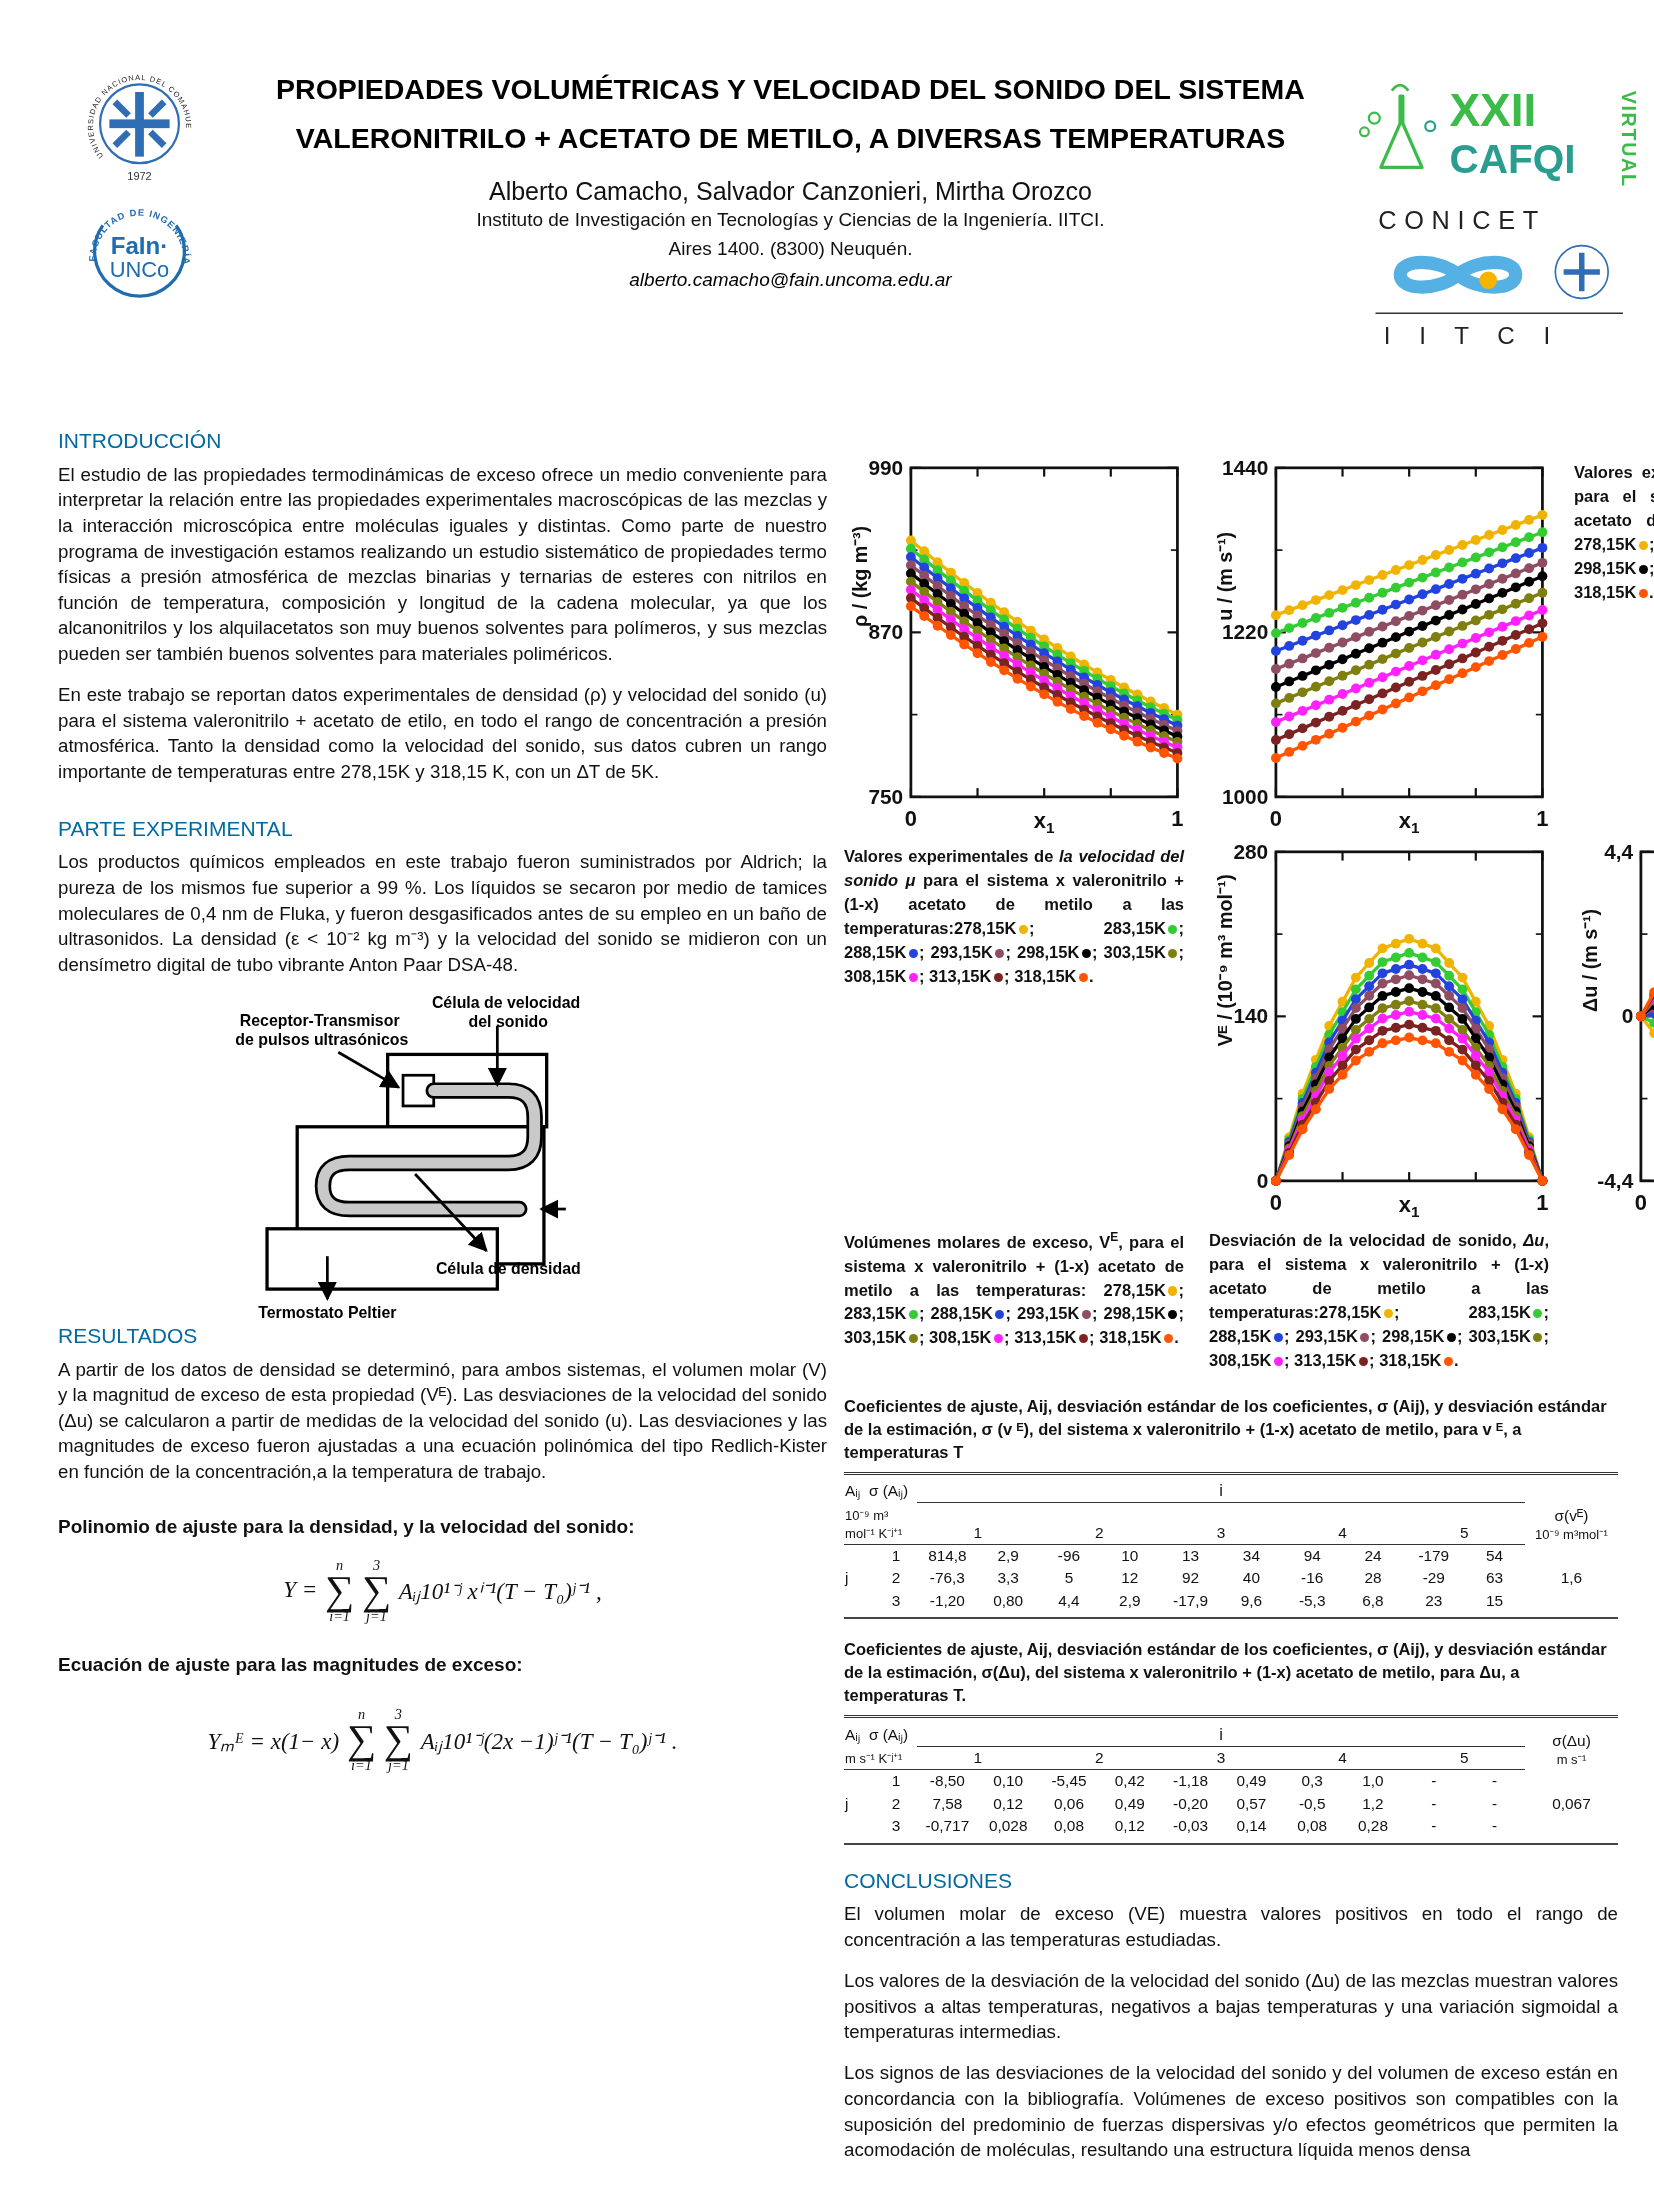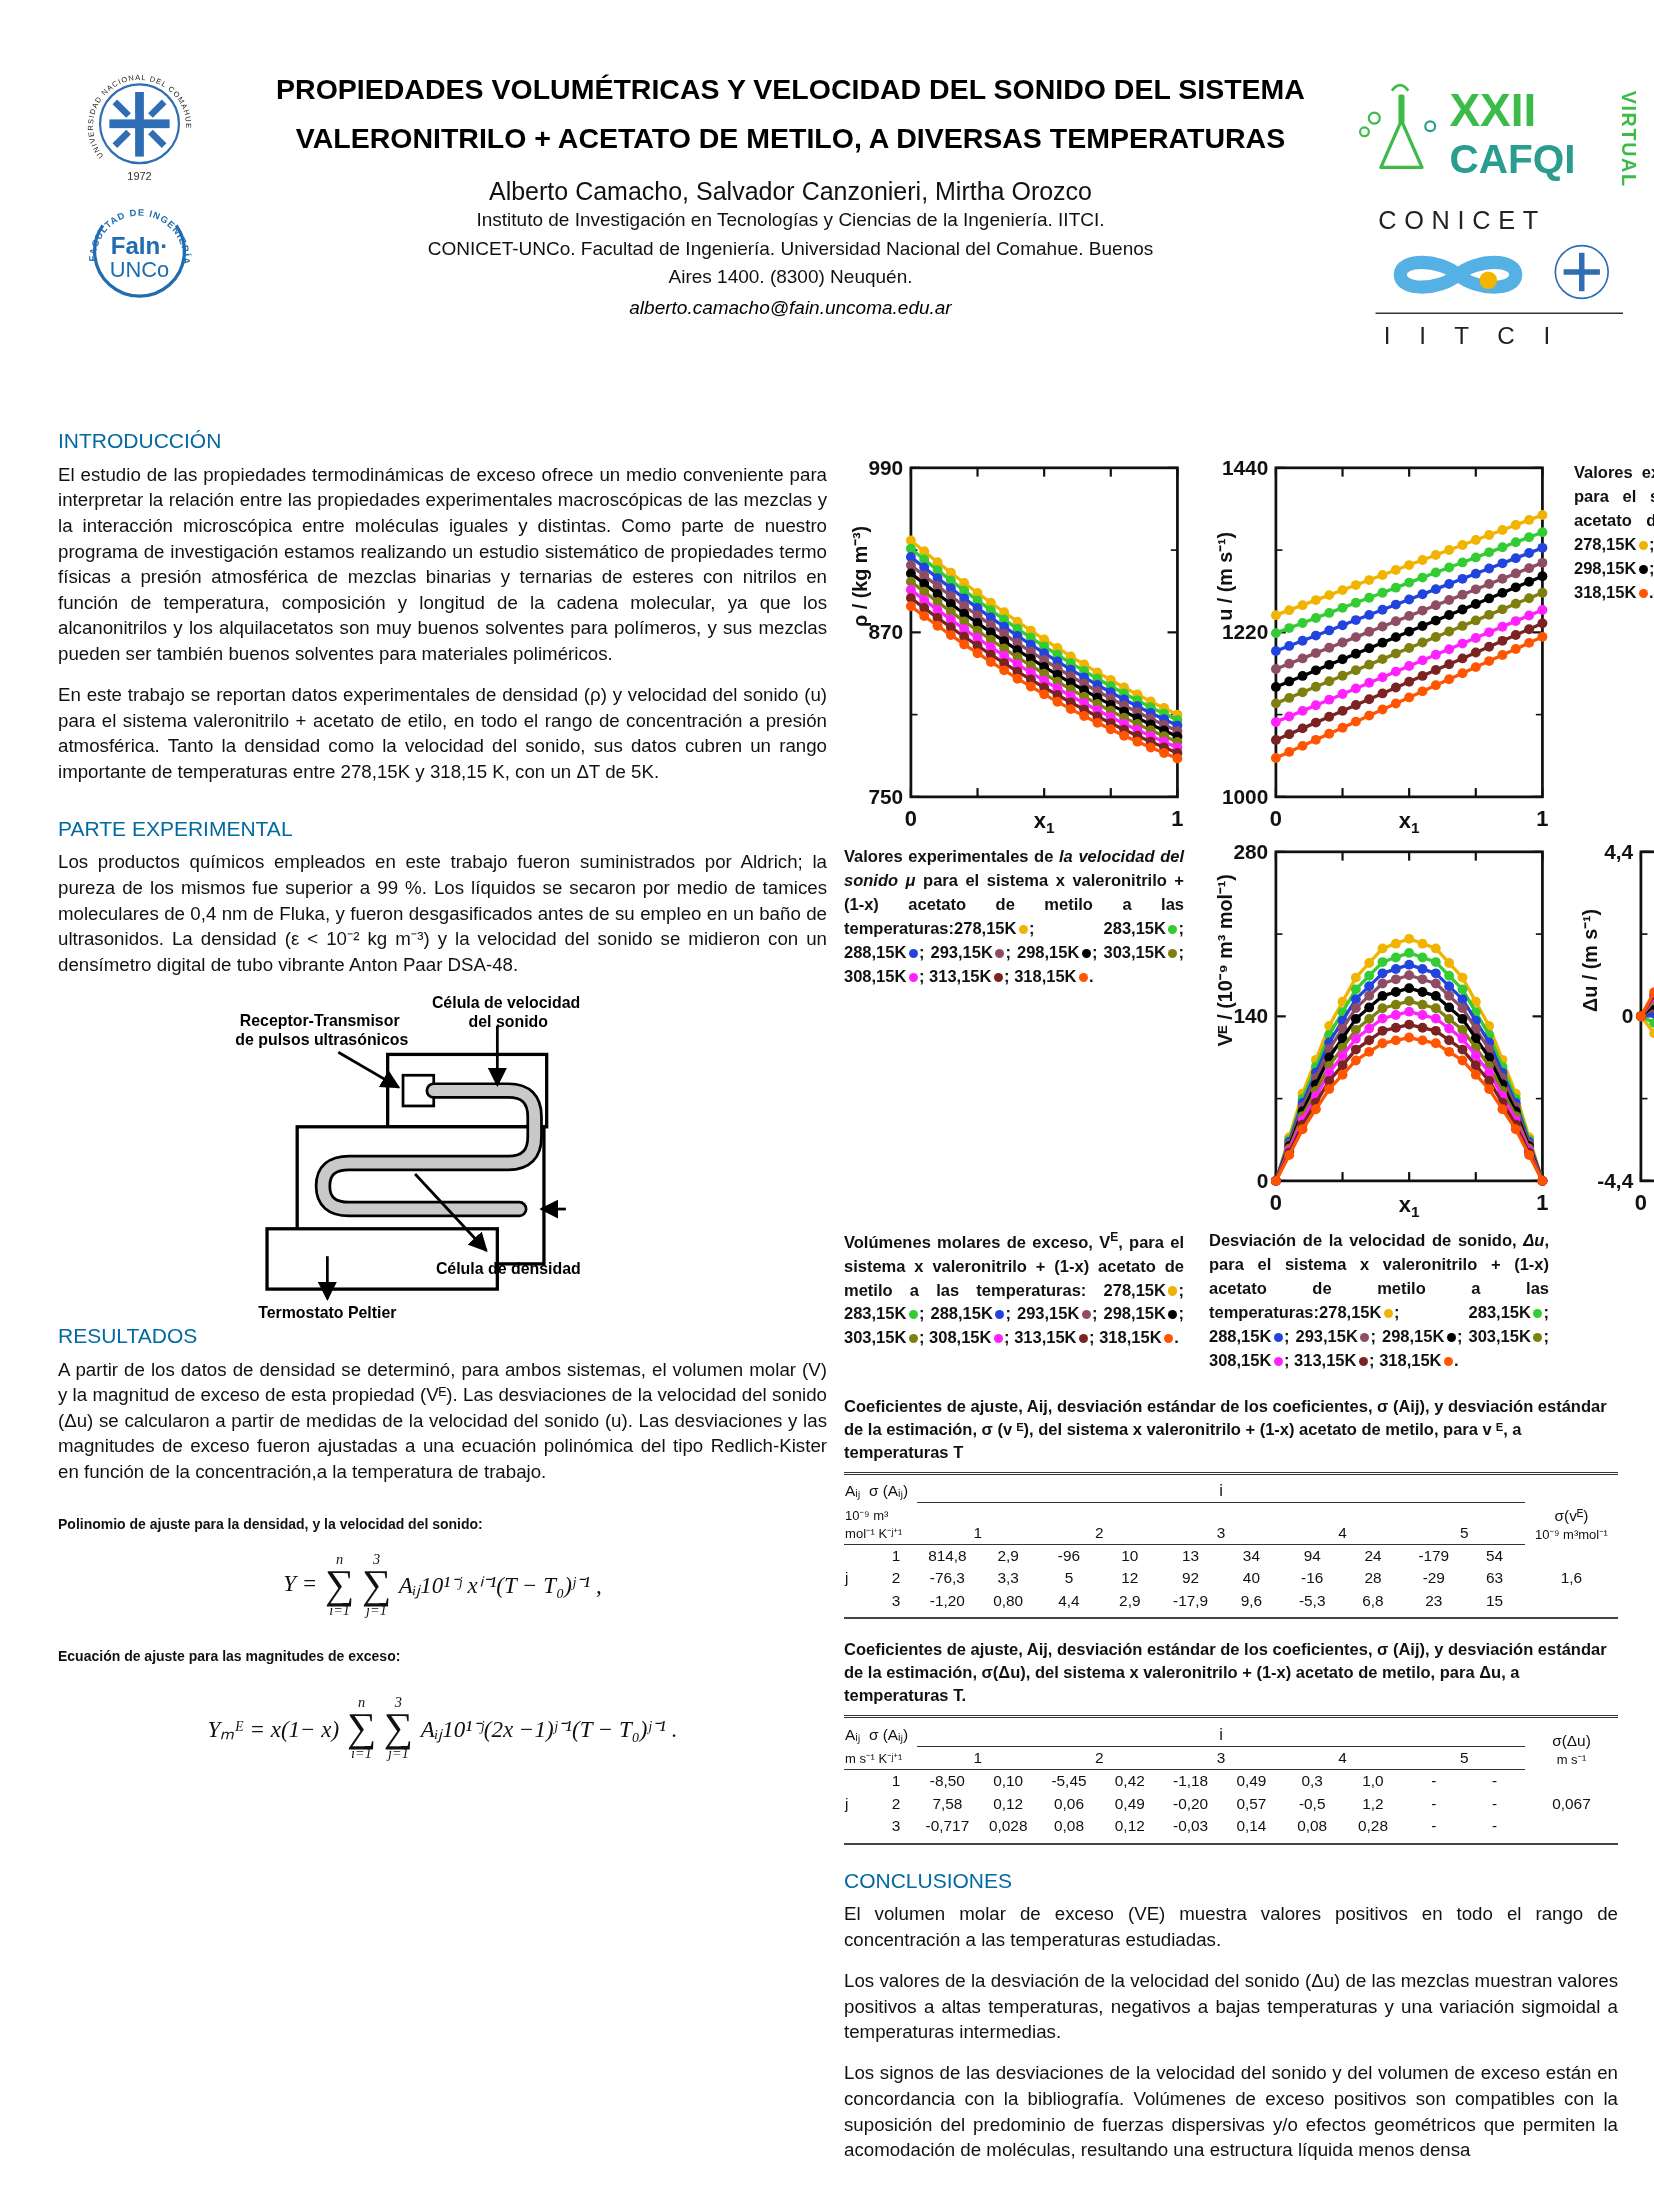--- a/index.html
+++ b/index.html
@@ -10,21 +10,21 @@
   .title-line{font-size:28.5px;font-weight:bold;line-height:1.72;color:#000;}
   #authors{font-size:25px;margin-top:14.3px;}
   .affil{font-size:19px;line-height:1.5;}
   #email{font-size:19px;font-style:italic;margin-top:5.5px;color:#000;text-decoration:none;display:inline-block;}
   .logo{position:absolute;}
   
   #col-left{position:absolute;left:58px;top:429px;width:769px;}
   #col-right{position:absolute;left:844px;top:459px;width:774px;}
   h2.section{font-size:21px;font-weight:normal;margin:0 0 8.8px 0;color:#0369a1;}
   p.body{font-size:18.7px;line-height:1.37;text-align:justify;margin:0 0 15.4px 0;}
-  .subhead{font-size:14px;font-weight:bold;margin:31px 0 5.5px 0;}
+  .subhead{font-size:19px;font-weight:bold;margin:31px 0 5.5px 0;}
   
   .equation{display:flex;align-items:center;justify-content:center;gap:7.7px;
             margin:20px 0 16.5px 0;font-family:"Liberation Serif",serif;font-style:italic;}
   .eq-lhs,.eq-body{font-size:23px;}
   .sum{display:flex;flex-direction:column;align-items:center;line-height:1;}
   .sum .sigma{font-size:41px;font-style:normal;line-height:0.9;}
   .sum .lim{font-size:14.3px;}
   
   #diagram-wrap{margin:3.3px auto 0 auto;width:571px;}
   #diagram-caption{font-size:18px;font-weight:bold;text-align:center;margin:3.3px 0 25px 0;}
@@ -102,21 +102,20 @@
     </g>
     <line x1="10" y1="195" x2="460" y2="195" stroke="#333" stroke-width="3"></line>
     <text x="25" y="250" font-size="44" font-family="Liberation Serif,serif" fill="#222" letter-spacing="20">I   I   T   C   I</text>
   </svg>
 
   <div id="hdr-title">
     <div class="title-line">PROPIEDADES VOLUMÉTRICAS Y VELOCIDAD DEL SONIDO DEL SISTEMA</div>
     <div class="title-line">VALERONITRILO + ACETATO DE METILO, A DIVERSAS TEMPERATURAS</div>
     <div id="authors">Alberto Camacho, Salvador Canzonieri, Mirtha Orozco</div>
     <div class="affil">Instituto de Investigación en Tecnologías y Ciencias de la Ingeniería. IITCI.</div>
-    <div class="affil">CONICET-UNCo. Facultad de Ingeniería. Universidad Nacional del Comahue. Buenos</div>
     <div class="affil">Aires 1400. (8300) Neuquén.</div>
     <a id="email" href="#">alberto.camacho@fain.uncoma.edu.ar</a>
   </div>
 
   <div id="col-left">
     <h2 class="section">INTRODUCCIÓN</h2>
     <p class="body">El estudio de las propiedades termodinámicas de exceso ofrece un medio conveniente para interpretar la relación entre las propiedades experimentales macroscópicas de las mezclas y la interacción microscópica entre moléculas iguales y distintas. Como parte de nuestro programa de investigación estamos realizando un estudio sistemático de propiedades termo físicas a presión atmosférica de mezclas binarias y ternarias de esteres con nitrilos en función de temperatura, composición y longitud de la cadena molecular, ya que los alcanonitrilos y los alquilacetatos son muy buenos solventes para polímeros, y sus mezclas pueden ser también buenos solventes para materiales poliméricos.</p>
     <p class="body">En este trabajo se reportan datos experimentales de densidad (ρ) y velocidad del sonido (u) para el sistema valeronitrilo + acetato de etilo, en todo el rango de concentración a presión atmosférica. Tanto la densidad como la velocidad del sonido, sus datos cubren un rango importante de temperaturas entre 278,15K y 318,15 K, con un ΔT de 5K.</p>
 
     <h2 class="section" style="margin-top:32px;">PARTE EXPERIMENTAL</h2>

